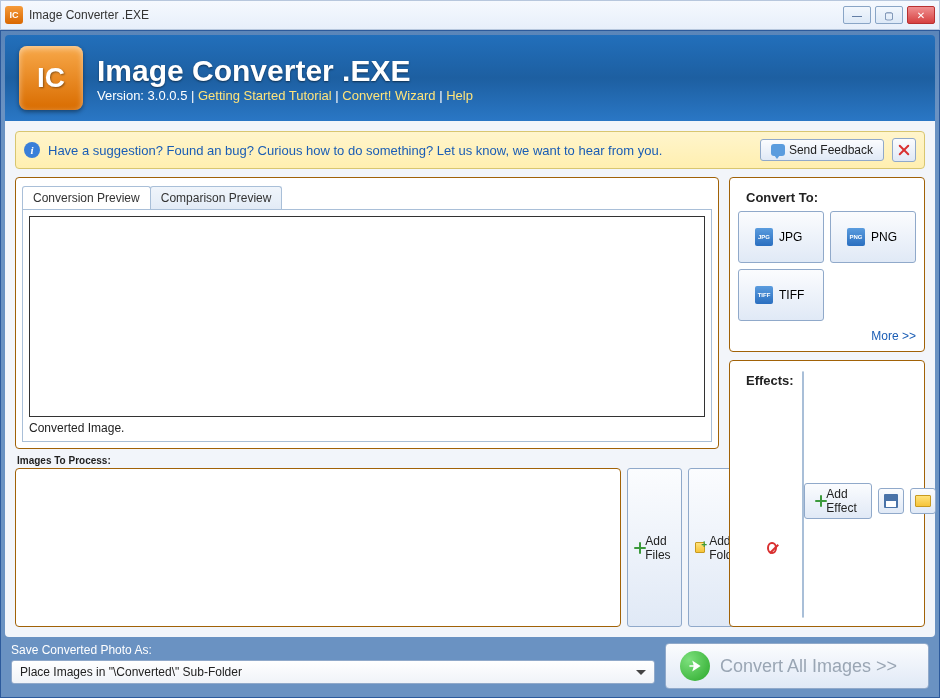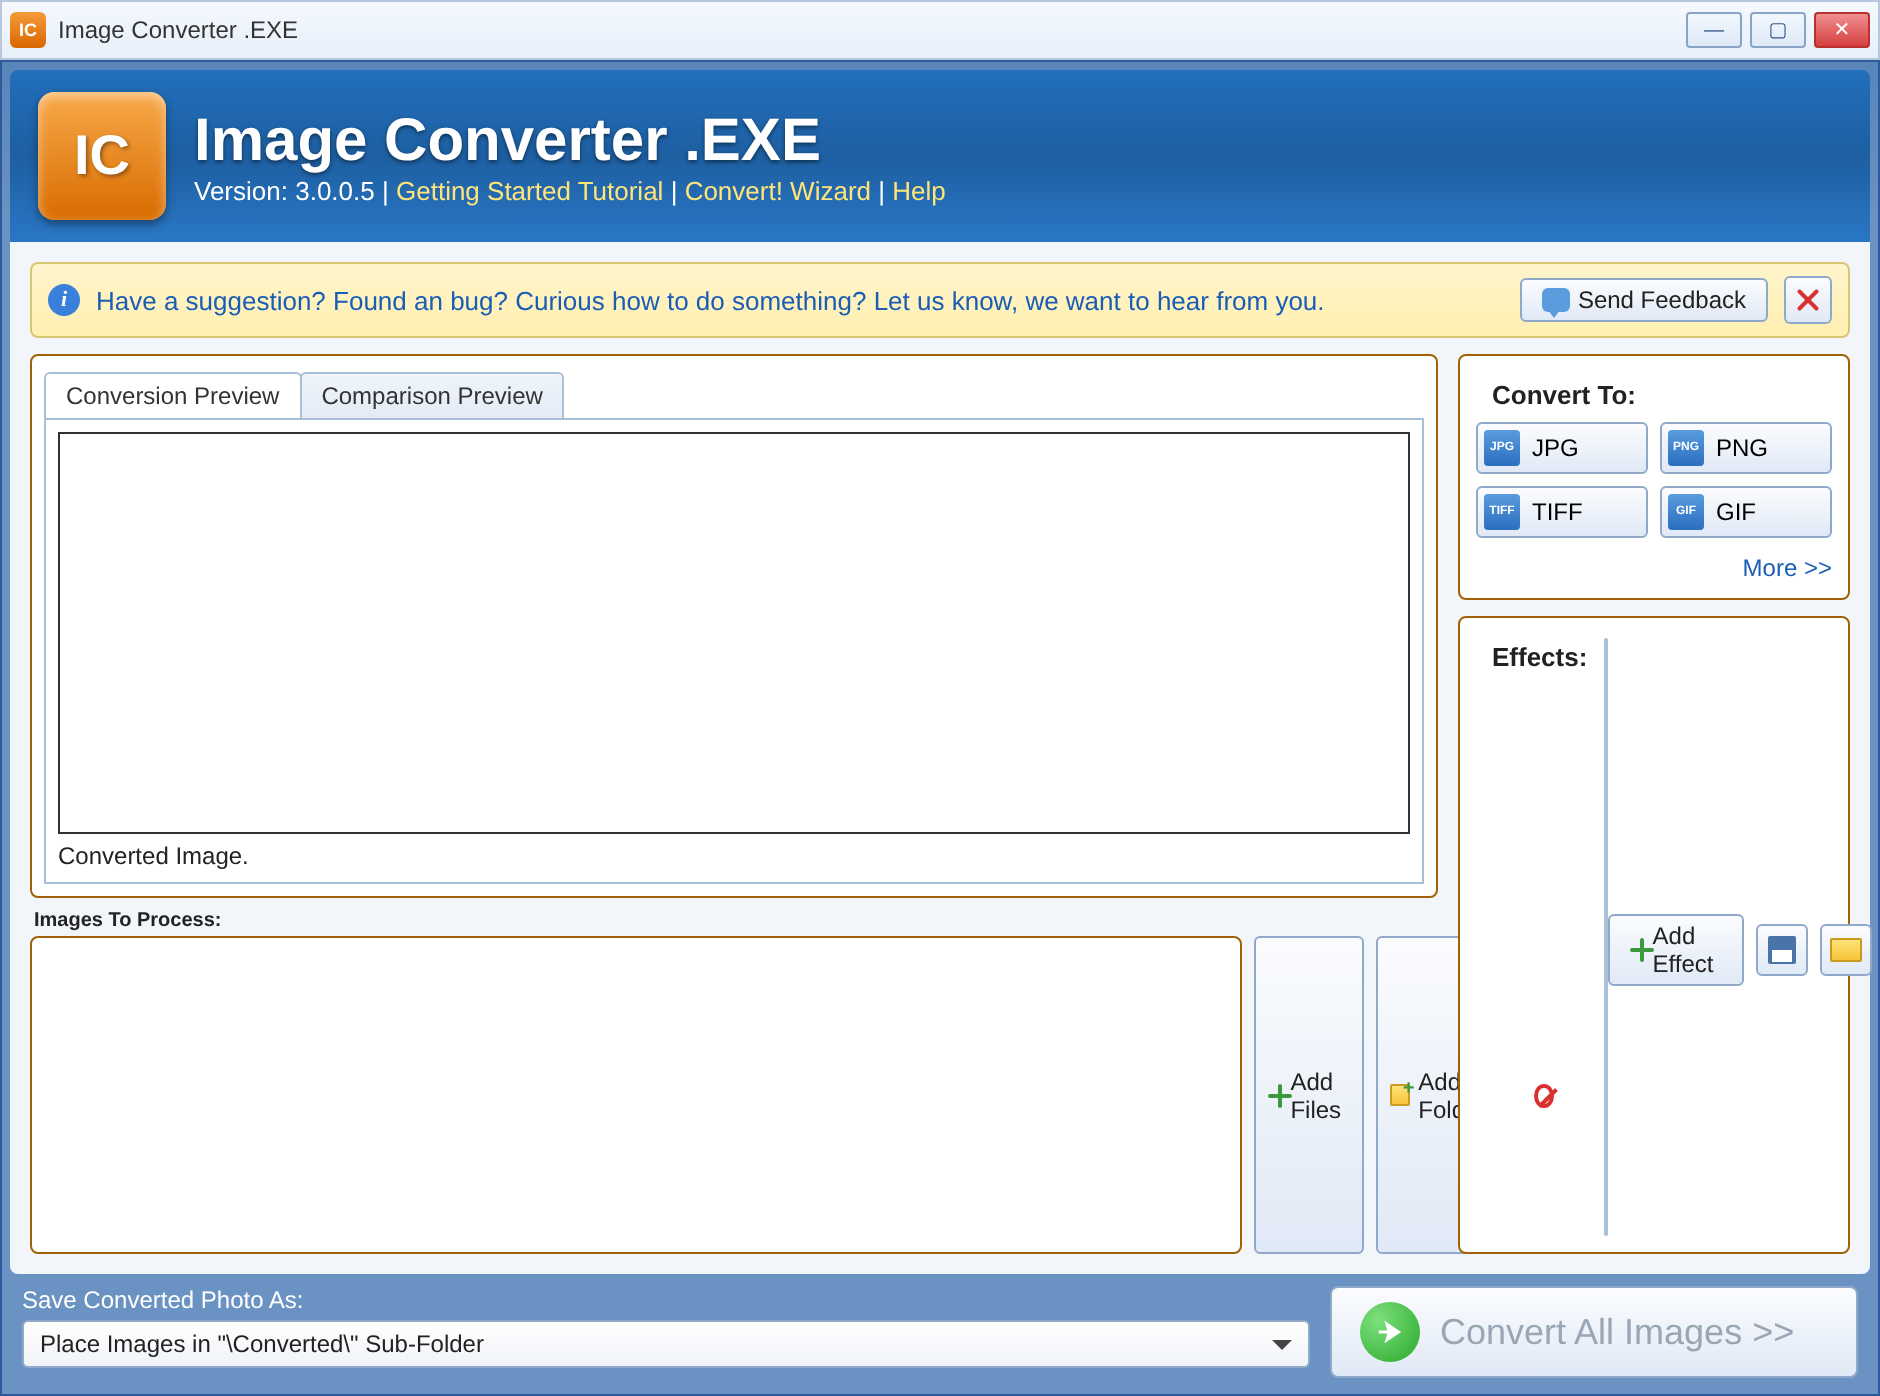--- a/index.html
+++ b/index.html
@@ -69,21 +69,21 @@
 .plus-icon::before { left: 5px; top: 0; width: 2px; height: 12px; }
 .plus-icon::after { top: 5px; left: 0; width: 12px; height: 2px; }
 .folder-plus { width: 14px; height: 11px; background: linear-gradient(#ffe27a,#f6c43a); border: 1px solid #c89a20; border-radius: 1px; position: relative; }
 .folder-plus::after { content: "+"; position: absolute; right: -3px; top: -4px; font-size: 10px; font-weight: bold; color: #3c9a3c; }
 .forbid-icon { width: 12px; height: 12px; border: 2px solid #d93030; border-radius: 50%; position: relative; }
 .forbid-icon::after { content: ""; position: absolute; left: -1px; top: 4px; width: 12px; height: 2px; background: #d93030; transform: rotate(-45deg); }
 
 
 .convert-panel { padding: 6px 8px 8px 8px; }
 .fmt-grid { display: grid; grid-template-columns: 1fr 1fr; gap: 6px; margin-top: 6px; }
-.fmt-btn { background: linear-gradient(#fbfcfe,#e0e9f6); border: 1px solid #90a9ca; border-radius: 3px; padding: 3px; display: flex; align-items: center; gap: 6px; font-size: 12px; cursor: pointer; text-align: center; }
+.fmt-btn { background: linear-gradient(#fbfcfe,#e0e9f6); border: 1px solid #90a9ca; border-radius: 3px; padding: 16px; display: flex; align-items: center; gap: 6px; font-size: 12px; cursor: pointer; text-align: center; }
 .fmt-icon { width: 18px; height: 18px; background: linear-gradient(#5a9cde,#2a6fc0); border-radius: 2px; display: flex; align-items: center; justify-content: center; font-size: 6px; font-weight: bold; color: #fff; }
 .more-link { text-align: right; margin-top: 8px; font-size: 12px; }
 .more-link a { color: #1a5db5; text-decoration: none; }
 
 .effects-panel { flex: 1; display: flex; flex-direction: row; padding: 6px 8px 8px 8px; }
 .effects-list { flex: 1; border: 1px solid #a9bfd8; background: #fff; margin-top: 4px; border-radius: 2px; }
 .effects-bottom { display: flex; gap: 6px; margin-top: 16px; align-items: center; }
 .iconbtn { width: 26px; height: 26px; border: 1px solid #90a9ca; border-radius: 3px; background: linear-gradient(#fbfcfe,#e0e9f6); display: flex; align-items: center; justify-content: center; cursor: pointer; }
 .floppy-icon { width: 14px; height: 14px; background: #4a73a8; border-radius: 1px; position: relative; }
 .floppy-icon::after { content: ""; position: absolute; left: 2px; bottom: 1px; width: 10px; height: 6px; background: #fff; }
@@ -198,24 +198,20 @@
               <span>JPG</span>
             </div>
             <div class="fmt-btn">
               <div class="fmt-icon">PNG</div>
               <span>PNG</span>
             </div>
             <div class="fmt-btn">
               <div class="fmt-icon">TIFF</div>
               <span>TIFF</span>
             </div>
-            <div class="fmt-btn">
-              <div class="fmt-icon">GIF</div>
-              <span>GIF</span>
-            </div>
           </div>
           <div class="more-link"><a href="#">More &gt;&gt;</a></div>
         </div>
 
         <div class="panel effects-panel">
           <div class="panel-title">Effects:</div>
           <div class="effects-list"></div>
           <div class="effects-bottom">
             <div class="btn" style="flex:1">
               <span class="plus-icon"></span>

